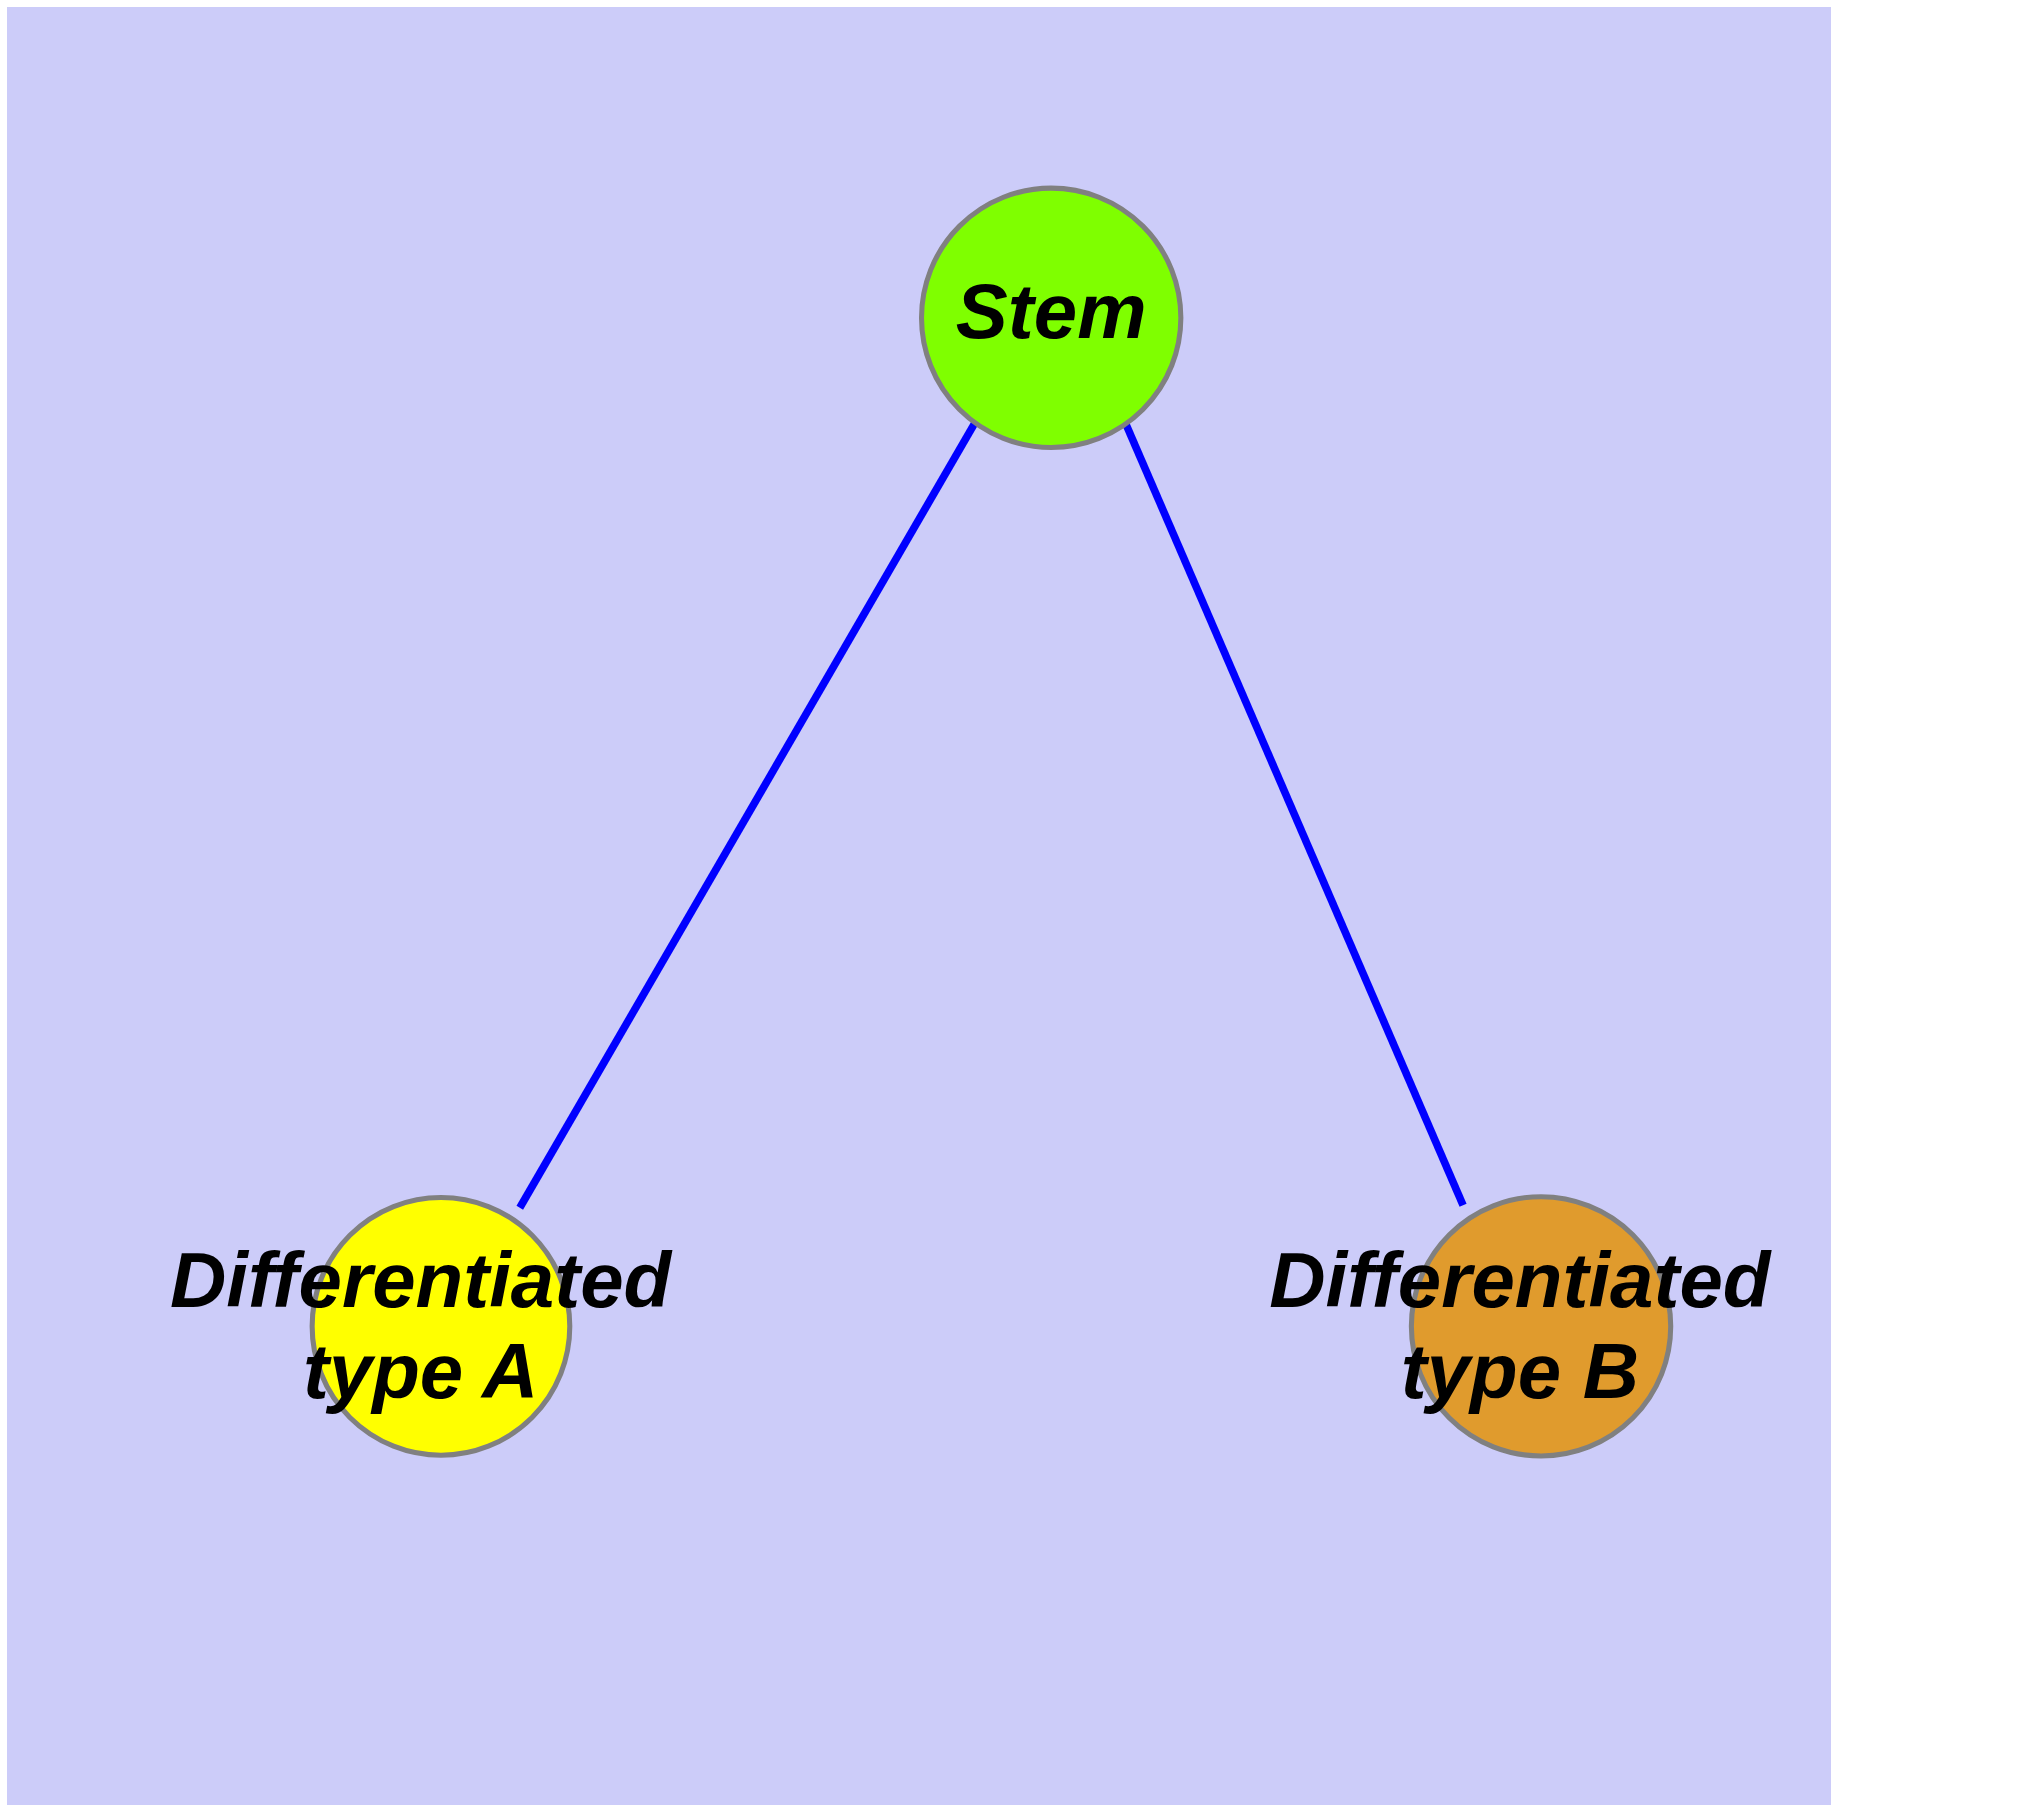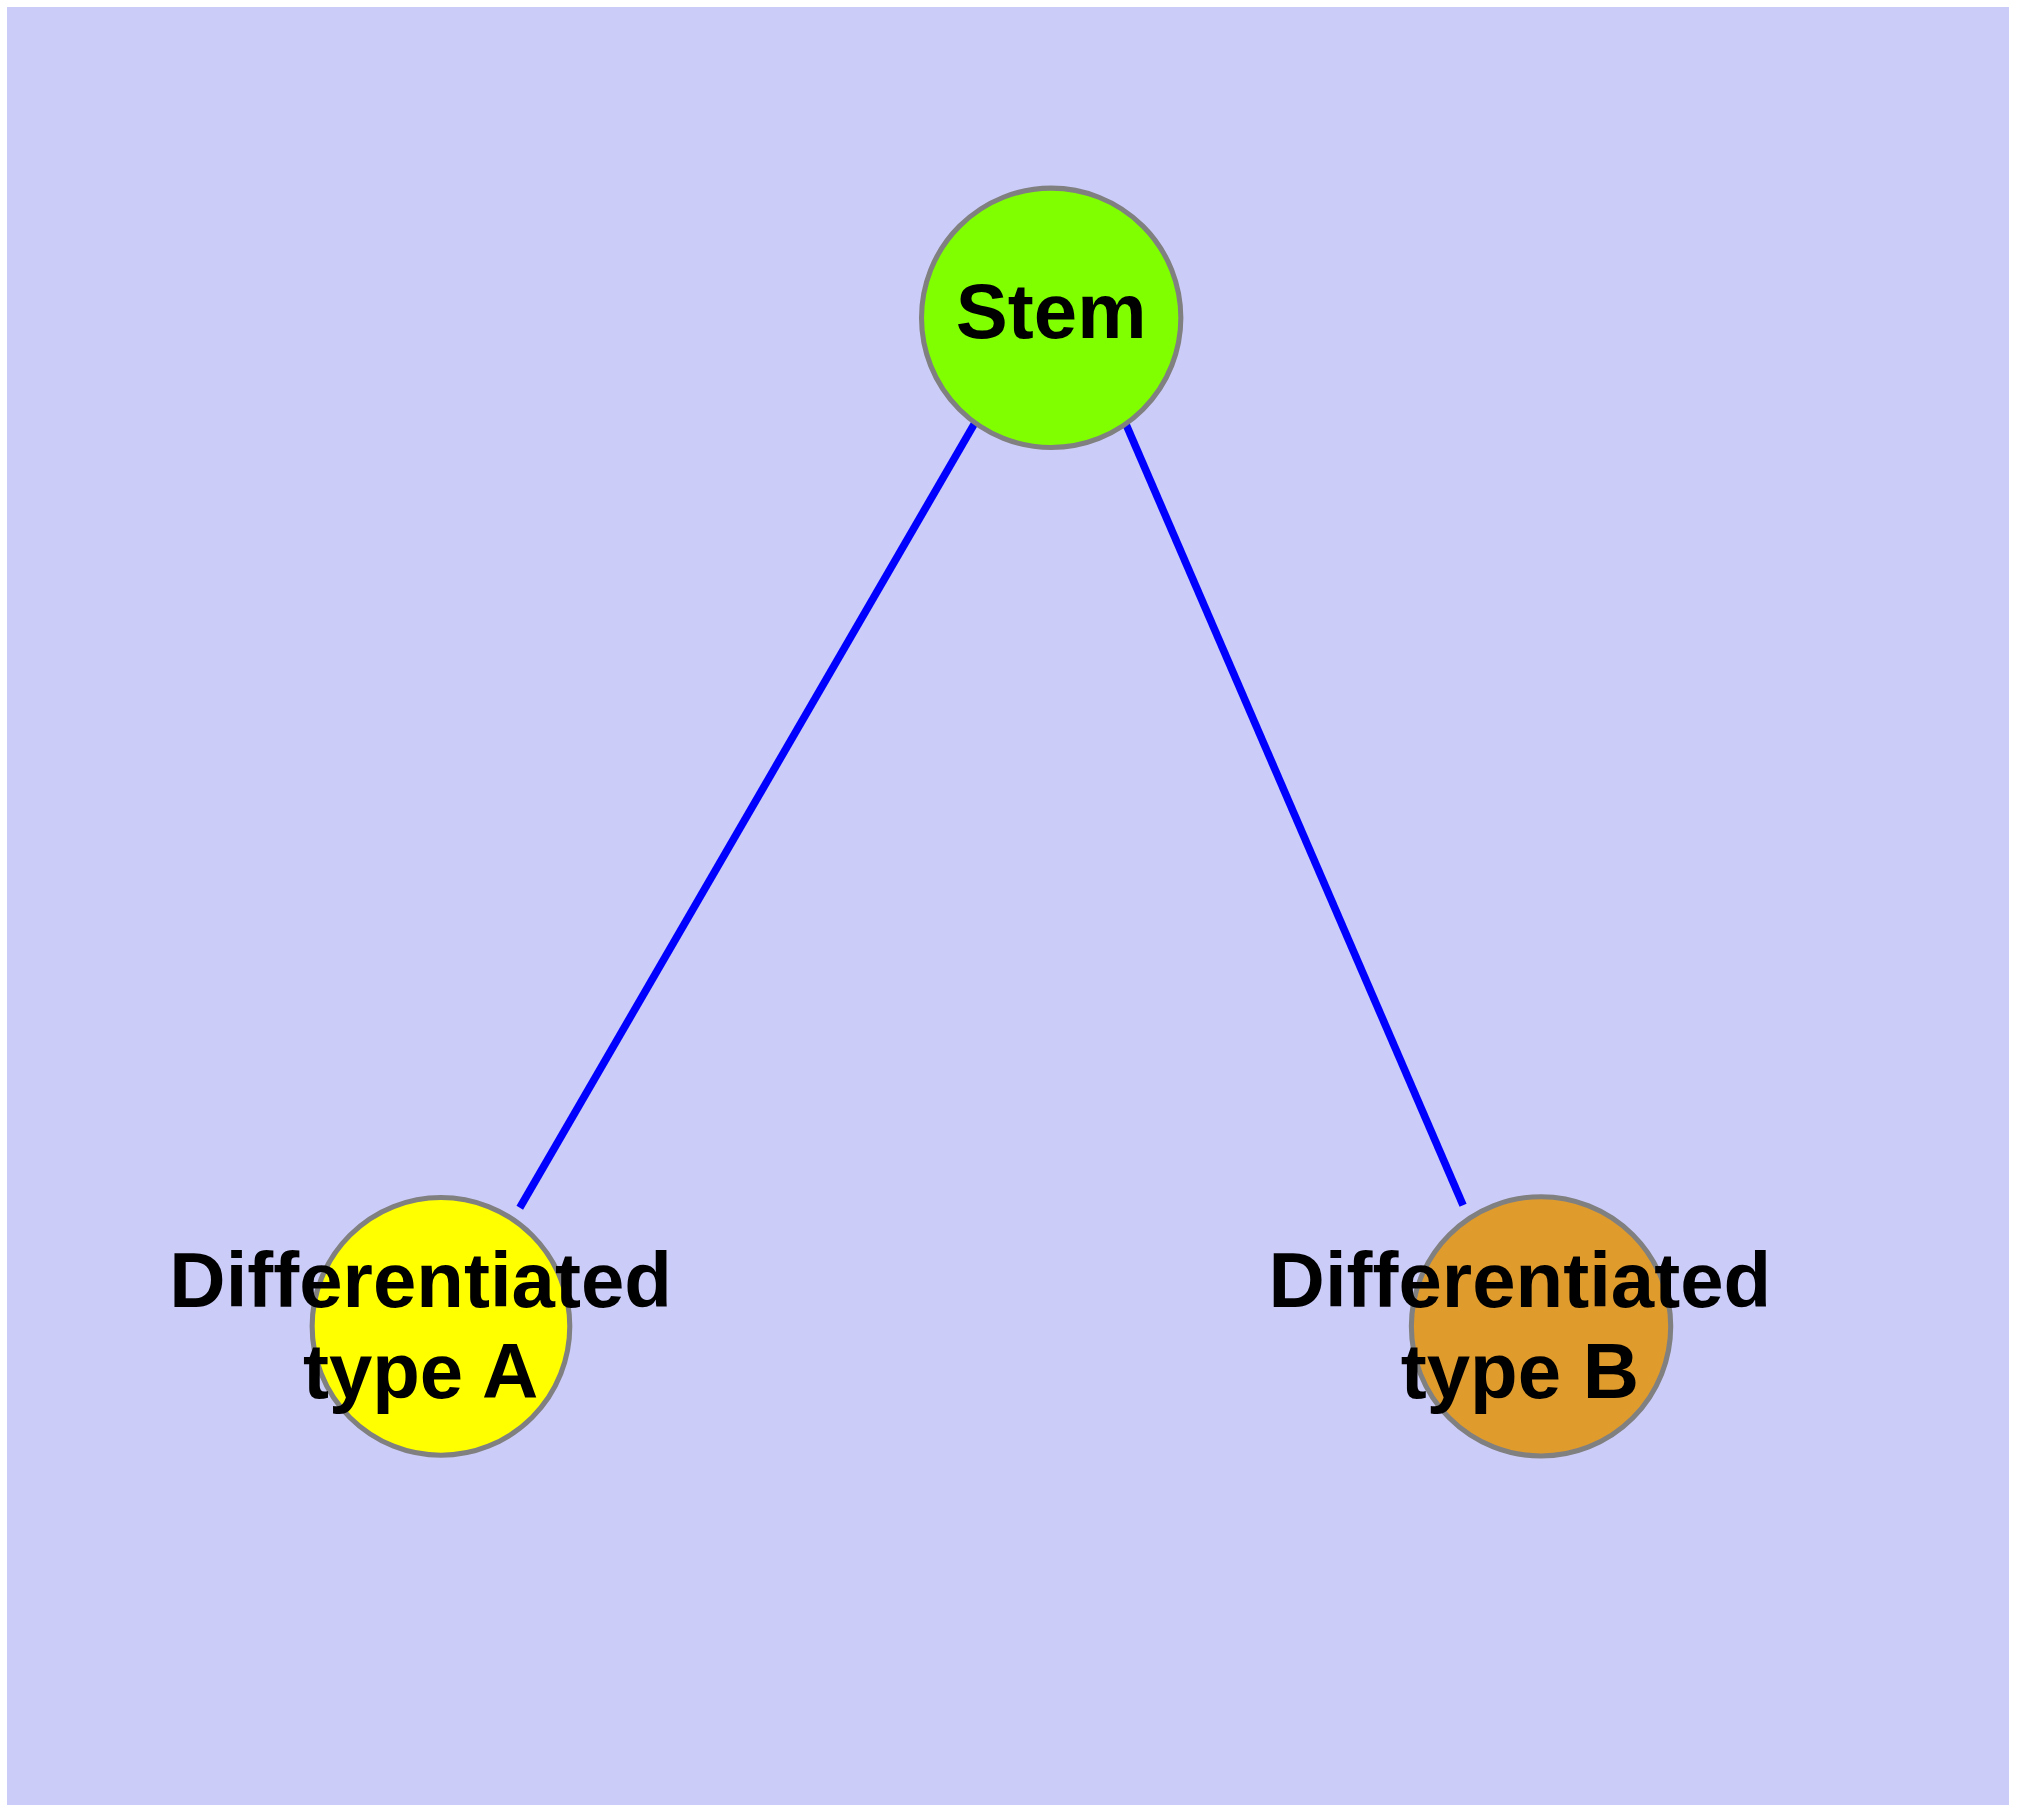--- a/index.html
+++ b/index.html
@@ -2,25 +2,26 @@
 <html style="font-size:13.6px"><head>
 <meta charset="utf-8">
 <style>
   html, body {
     margin: 0;
     padding: 0;
     background: #ffffff;
   }
   #canvas {
     position: relative;
-    width: 2009px;
+    width: 1831px;
     height: 1812px;
     background: #ffffff;
     overflow: hidden;
     font-family: "Liberation Sans", "DejaVu Sans", sans-serif;
+    font-style: italic;
   }
   #plot-area {
     position: absolute;
     left: 6.8px;
     top: 6.8px;
     width: 2014px;
     height: 1798px;
     background: #ccccf9;
   }
   #graph-svg {

